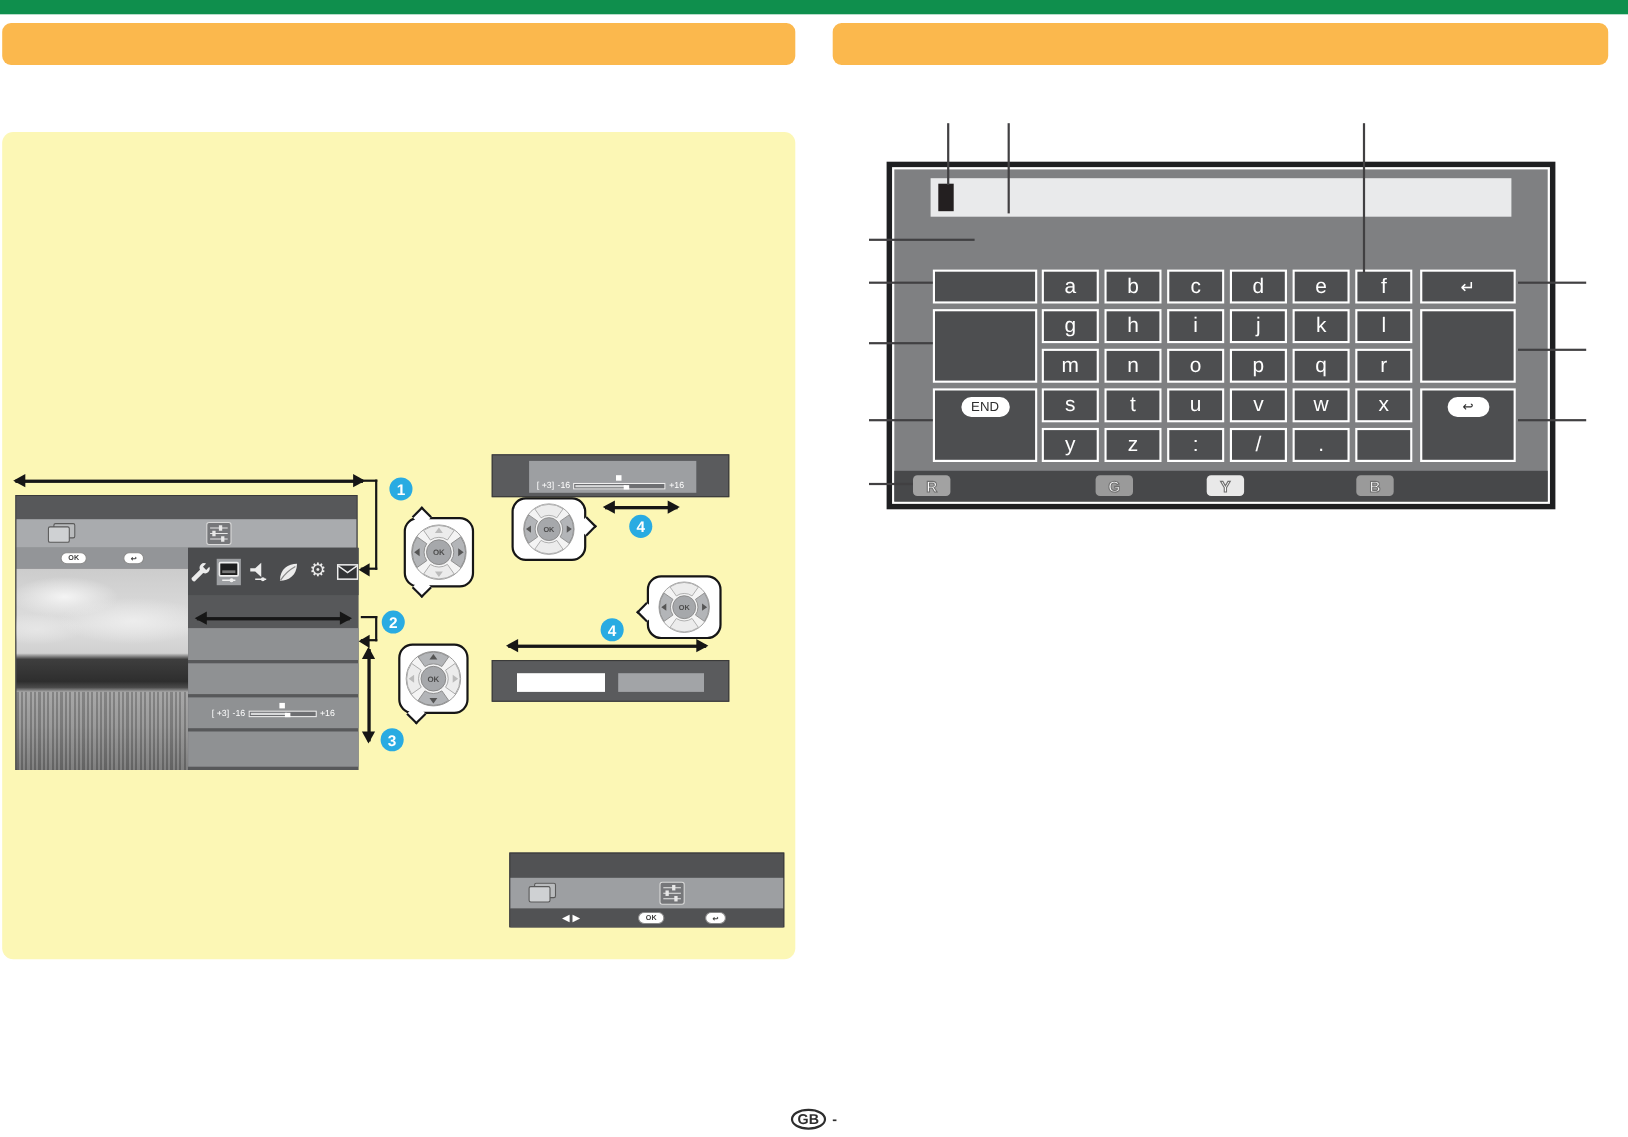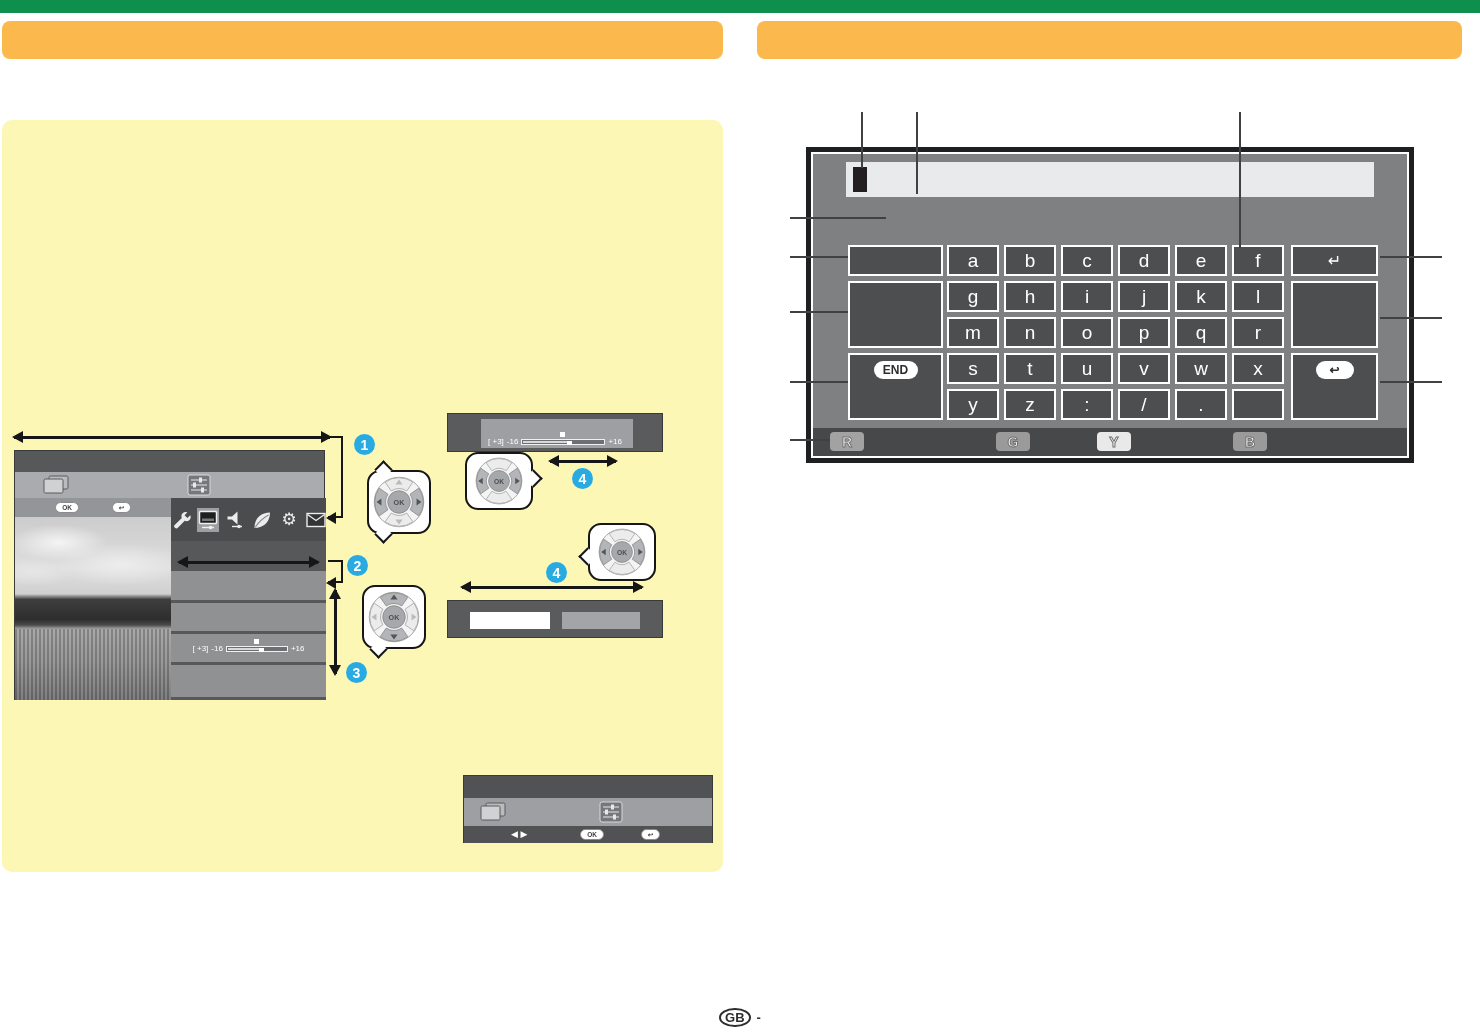--- a/index.html
+++ b/index.html
@@ -98,21 +98,21 @@
   .kb-tabbar{position:absolute;left:73px;top:51px;width:448px;height:32px;background:#4d4e50;}
   .kb-tab{position:absolute;top:0;height:32px;display:flex;align-items:center;justify-content:center;
     color:#fff;font-size:17px;}
   .kb-tab.active{background:#d8d9da;color:#333;}
   .kb-key{position:absolute;width:52px;height:31px;background:#4d4e50;border:2px solid #fff;
     color:#fff;font-size:19px;display:flex;align-items:center;justify-content:center;}
   .kb-key.wide{width:95px;left:35px;}
   .kb-key.tall{height:67px;align-items:flex-start;justify-content:center;}
   .kb-key.rightcol{left:478px;width:87px;}
   .kb-pill{margin-top:6px;width:44px;height:18px;background:#fff;border-radius:9px;color:#2e2e2e;
-    font-size:12px;font-weight:bold;display:flex;align-items:center;justify-content:center;}
+    font-size:12px;font-weight:normal;display:flex;align-items:center;justify-content:center;}
   .kb-bottombar{position:absolute;left:0;right:0;bottom:0;height:28px;background:#47484a;}
   .color-btn{position:absolute;top:4px;width:34px;height:19px;border-radius:4px;
     display:flex;align-items:center;justify-content:center;font-size:14px;font-weight:bold;
     color:#fff;-webkit-text-stroke:1px #707070;}
 
   
   .lead-h{position:absolute;height:2px;background:#414042;z-index:5;}
   .lead-v{position:absolute;width:2px;background:#414042;z-index:5;}
 
   

